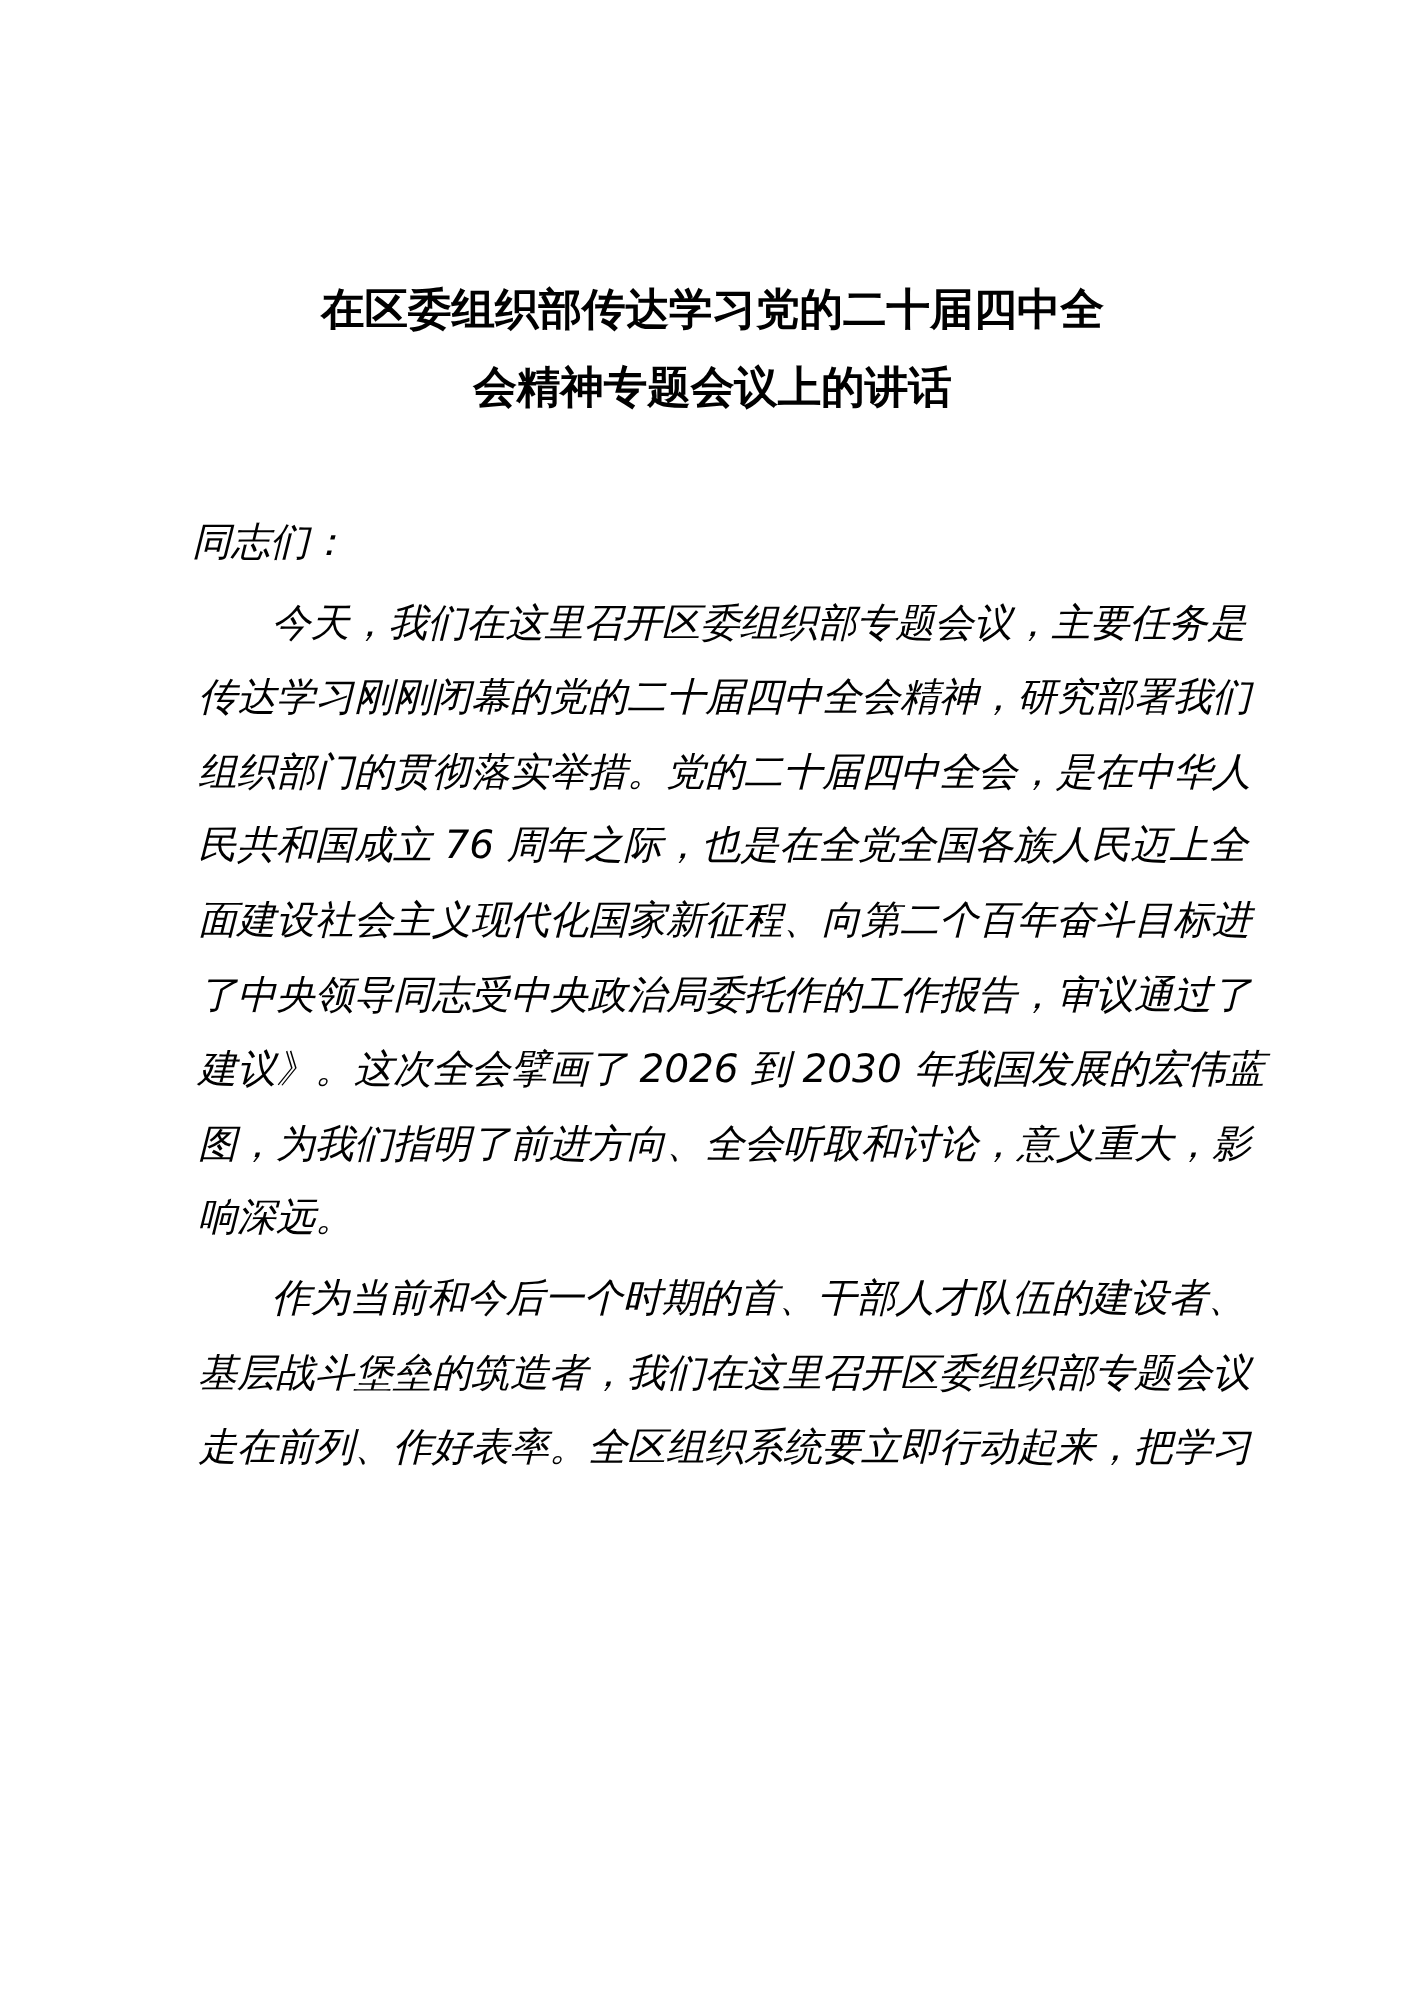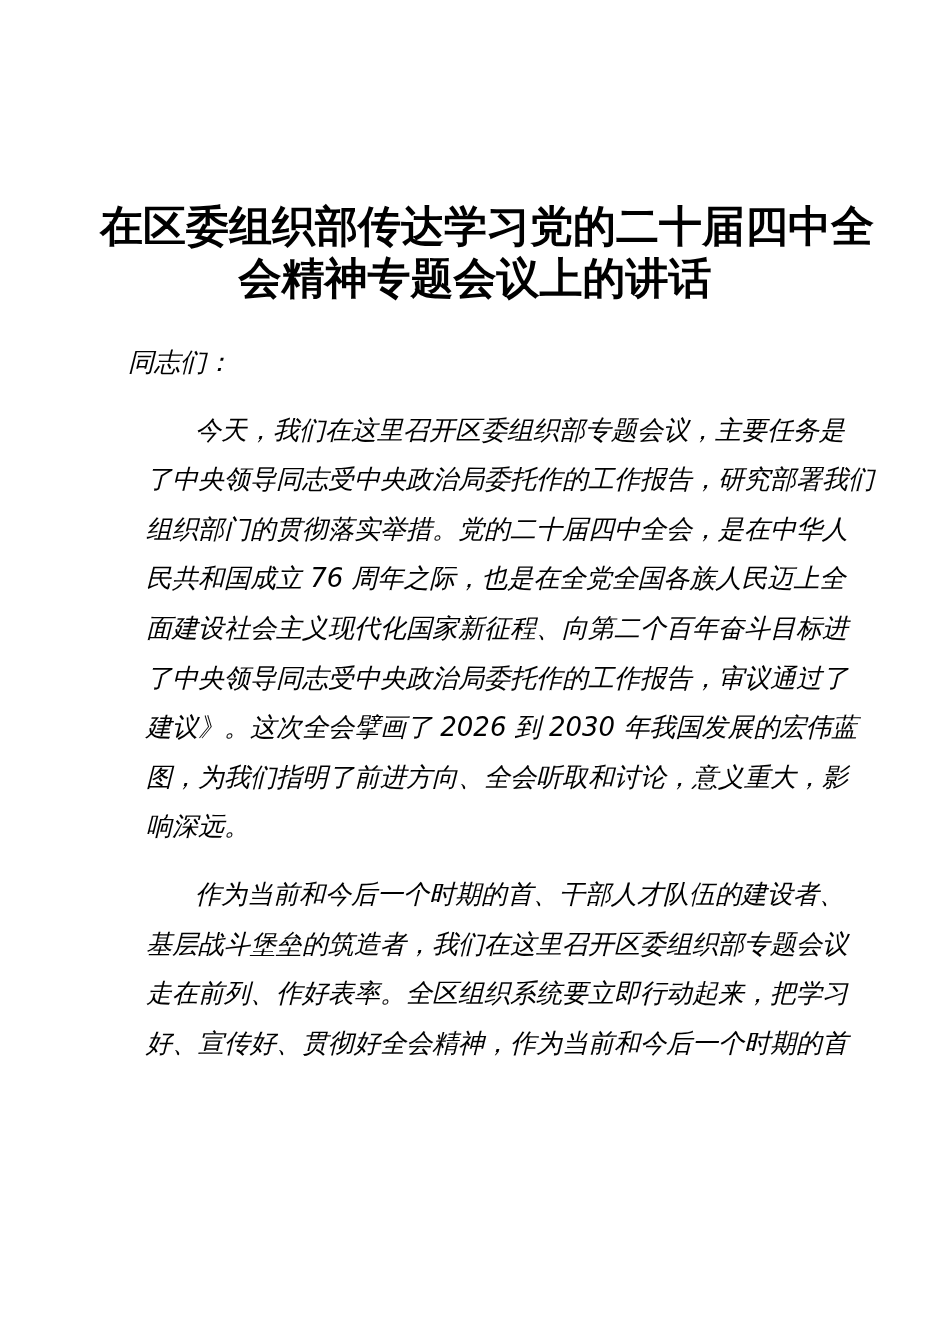--- a/index.html
+++ b/index.html
@@ -3,59 +3,58 @@
   <meta charset="utf-8">
   <style>
     html, body { margin: 0; padding: 0; background: #ffffff; }
     body { width: 950px; height: 1344px; position: relative; overflow: hidden; }
     .page {
       position: absolute; left: 0; top: 0; width: 950px; height: 1344px; background: #ffffff;
       color: #000000;
       font-family: "DejaVu Sans", sans-serif;
     }
     .title {
-      position: absolute; left: 100px; width: 750px; top: 200px;
-      text-align: center; font-weight: bold; font-size: 43px; line-height: 52px;
+      position: absolute; left: 100px; width: 750px; top: 180px;
+      text-align: center; font-weight: bold; font-size: 29px; line-height: 52px;
       letter-spacing: 0px;
     }
     .title div { white-space: nowrap; }
     .body {
       position: absolute; left: 128px; width: 700px; top: 338px;
       font-size: 26px; line-height: 49.6px; font-style: italic;
     }
     .salutation { margin: 0; white-space: nowrap; }
-    .para { margin: 18px; text-indent: 2em; text-align: justify; }
+    .para { margin: 4px; text-indent: 2em; text-align: justify; }
     .line { display: block; white-space: nowrap; }
     .para .line { text-indent: 0; }
     .para .line.first { padding-left: 49px; }
   </style>
 </head>
 <body>
 
 <div class="page">
   <div class="title">
     <div>在区委组织部传达学习党的二十届四中全</div>
     <div>会精神专题会议上的讲话</div>
   </div>
 
   <div class="body">
     <p class="salutation">同志们：</p>
 
     <p class="para" style="text-indent:0">
       <span class="line first">今天，我们在这里召开区委组织部专题会议，主要任务是</span>
-      <span class="line">了中央领导同志受中央政治局委托作的工作报告，研究部署我们</span>
+      <span class="line">传达学习刚刚闭幕的党的二十届四中全会精神，研究部署我们</span>
       <span class="line">组织部门的贯彻落实举措。党的二十届四中全会，是在中华人</span>
       <span class="line">民共和国成立 76 周年之际，也是在全党全国各族人民迈上全</span>
       <span class="line">面建设社会主义现代化国家新征程、向第二个百年奋斗目标进</span>
       <span class="line">了中央领导同志受中央政治局委托作的工作报告，审议通过了</span>
       <span class="line">建议》。这次全会擘画了 2026 到 2030 年我国发展的宏伟蓝</span>
       <span class="line">图，为我们指明了前进方向、全会听取和讨论，意义重大，影</span>
       <span class="line">响深远。</span>
     </p>
 
     <p class="para" style="text-indent:0">
       <span class="line first">作为当前和今后一个时期的首、干部人才队伍的建设者、</span>
       <span class="line">基层战斗堡垒的筑造者，我们在这里召开区委组织部专题会议</span>
       <span class="line">走在前列、作好表率。全区组织系统要立即行动起来，把学习</span>
-      <span class="line">好、宣传好、贯彻好全会精神，作为当前和今后一个时期的首</span>
     </p>
   </div>
 </div>
 
 </body></html>

